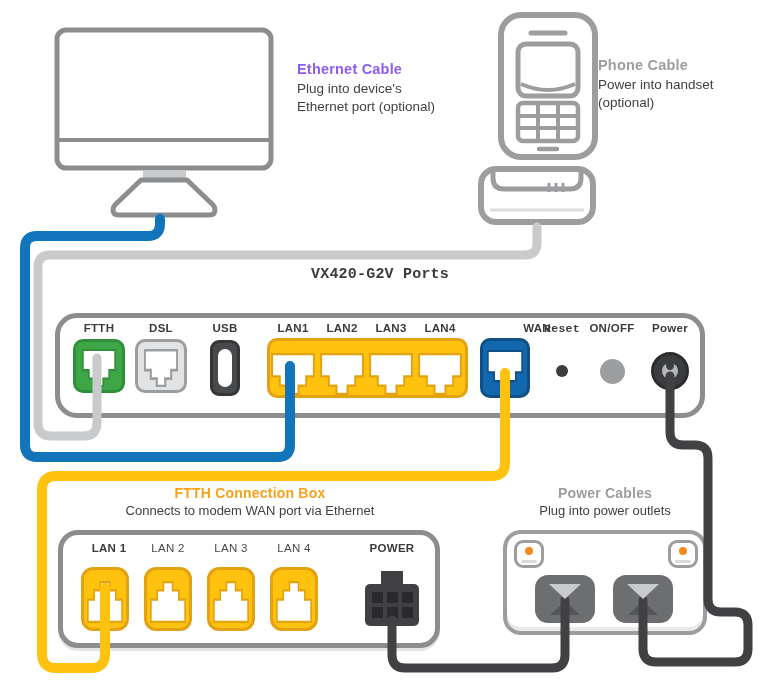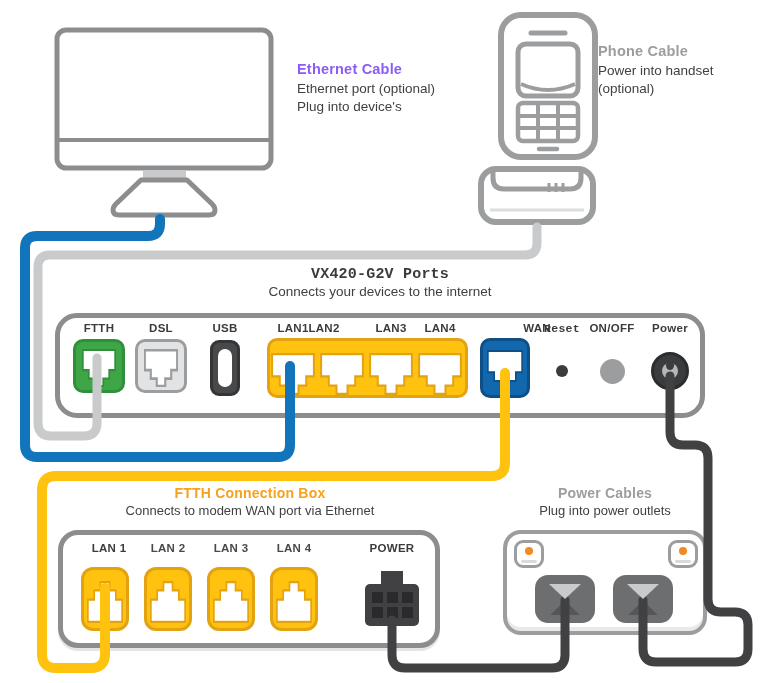--- a/index.html
+++ b/index.html
@@ -13,21 +13,21 @@
   .note .l{font-size:13.5px;color:#414042;line-height:17.5px;}
   .note.blue .t{color:#8b5cf6;}
   .note.gray .t{color:#9b9d9f;}
   .sect{position:absolute;text-align:center;}
   .sect .t{font-weight:bold;letter-spacing:.2px;}
   .sect .s{color:#414042;}
   
   .panel{position:absolute;background:#fff;border:5px solid #8c8d8f;border-radius:22px;box-sizing:border-box;}
   .plabel{position:absolute;transform:translateX(-50%);font-size:11.5px;font-weight:bold;
           color:#3b3b3d;letter-spacing:.3px;white-space:nowrap;}
-  .plabel.lite{font-weight:bold;color:#48494b;}
+  .plabel.lite{font-weight:normal;color:#48494b;}
   .port{position:absolute;box-sizing:border-box;}
   .port svg{position:absolute;}
   .phone-port{background:#3fa648;border:3px solid #2f8f3a;border-radius:10px;}
   .dsl-port{background:#e2e3e4;border:3px solid #9b9d9f;border-radius:10px;}
   .usb-port{background:#48494b;border:3px solid #343536;border-radius:9px;}
   .usb-slot{position:absolute;background:#fff;border-radius:7px;}
   .lan-block{background:#ffc20e;border:3px solid #e3a212;border-radius:10px;}
   .wan-port{background:#1268ae;border:3px solid #0f4f86;border-radius:10px;}
   .dot{position:absolute;border-radius:50%;}
   .reset-dot{background:#3b3c3e;}
@@ -46,51 +46,50 @@
   .switch .edge{position:absolute;left:4px;bottom:2px;width:16px;height:3px;background:#d9dadb;border-radius:2px;}
   .artlayer{position:absolute;left:0;top:0;pointer-events:none;}
 </style>
 </head>
 <body>
 
 <div class="canvas">
 
   <div class="note blue" style="left:297px;top:61px;">
     <div class="t">Ethernet Cable</div>
+    <div class="l">Plug into device's</div>
     <div class="l">Ethernet port (optional)</div>
-    <div class="l">Plug into device's</div>
-  </div>
-  <div class="note gray" style="left:598px;top:43px;">
+  </div>
+  <div class="note gray" style="left:598px;top:57px;">
     <div class="t">Phone Cable</div>
     <div class="l">Power into handset</div>
     <div class="l">(optional)</div>
   </div>
 
   <div class="sect" style="left:155px;top:266px;width:450px;">
     <div class="t" style="font-size:15px;color:#3b3b3d;font-family:Liberation Mono, monospace;">VX420-G2V Ports</div>
-    <div class="s" style="font-size:13.5px;margin-top:1px;">Connects your devices to the internet</div>
   </div>
 
   <div class="sect" style="left:59px;top:485px;width:382px;">
     <div class="t" style="font-size:14px;color:#f6a21d;">FTTH Connection Box</div>
     <div class="s" style="font-size:13px;margin-top:2px;">Connects to modem WAN port via Ethernet</div>
   </div>
 
   <div class="sect" style="left:503px;top:485px;width:204px;">
     <div class="t" style="font-size:14px;color:#9b9d9f;">Power Cables</div>
     <div class="s" style="font-size:13px;margin-top:2px;">Plug into power outlets</div>
   </div>
 
   <div class="panel" style="left:55px;top:313px;width:650px;height:105px;"></div>
 
   <span class="plabel" style="left:99px;top:322px;">FTTH</span>
   <span class="plabel" style="left:161px;top:322px;">DSL</span>
   <span class="plabel" style="left:225px;top:322px;">USB</span>
   <span class="plabel" style="left:293px;top:322px;">LAN1</span>
-  <span class="plabel" style="left:324px;top:322px;text-align:center;">LAN2</span>
+  <span class="plabel" style="left:342px;top:322px;text-align:center;">LAN2</span>
   <span class="plabel" style="left:391px;top:322px;">LAN3</span>
   <span class="plabel" style="left:440px;top:322px;">LAN4</span>
   <span class="plabel" style="left:505px;top:322px;margin-left:32px;">WAN</span>
   <span class="plabel" style="left:562px;top:322px;font-family:Liberation Mono, monospace;">Reset</span>
   <span class="plabel" style="left:612px;top:322px;">ON/OFF</span>
   <span class="plabel" style="left:670px;top:322px;">Power</span>
 
   <div class="port phone-port" style="left:73px;top:339px;width:52px;height:54px;">
     <svg style="left:6px;top:7px;" width="34" height="38" viewBox="0 0 40 36" preserveAspectRatio="none">
       <path d="M1,1 H39 V20 H32 V28 H25 V35 H15 V28 H8 V20 H1 Z" fill="#ffffff" stroke="#2f8f3a" stroke-width="2"></path>

